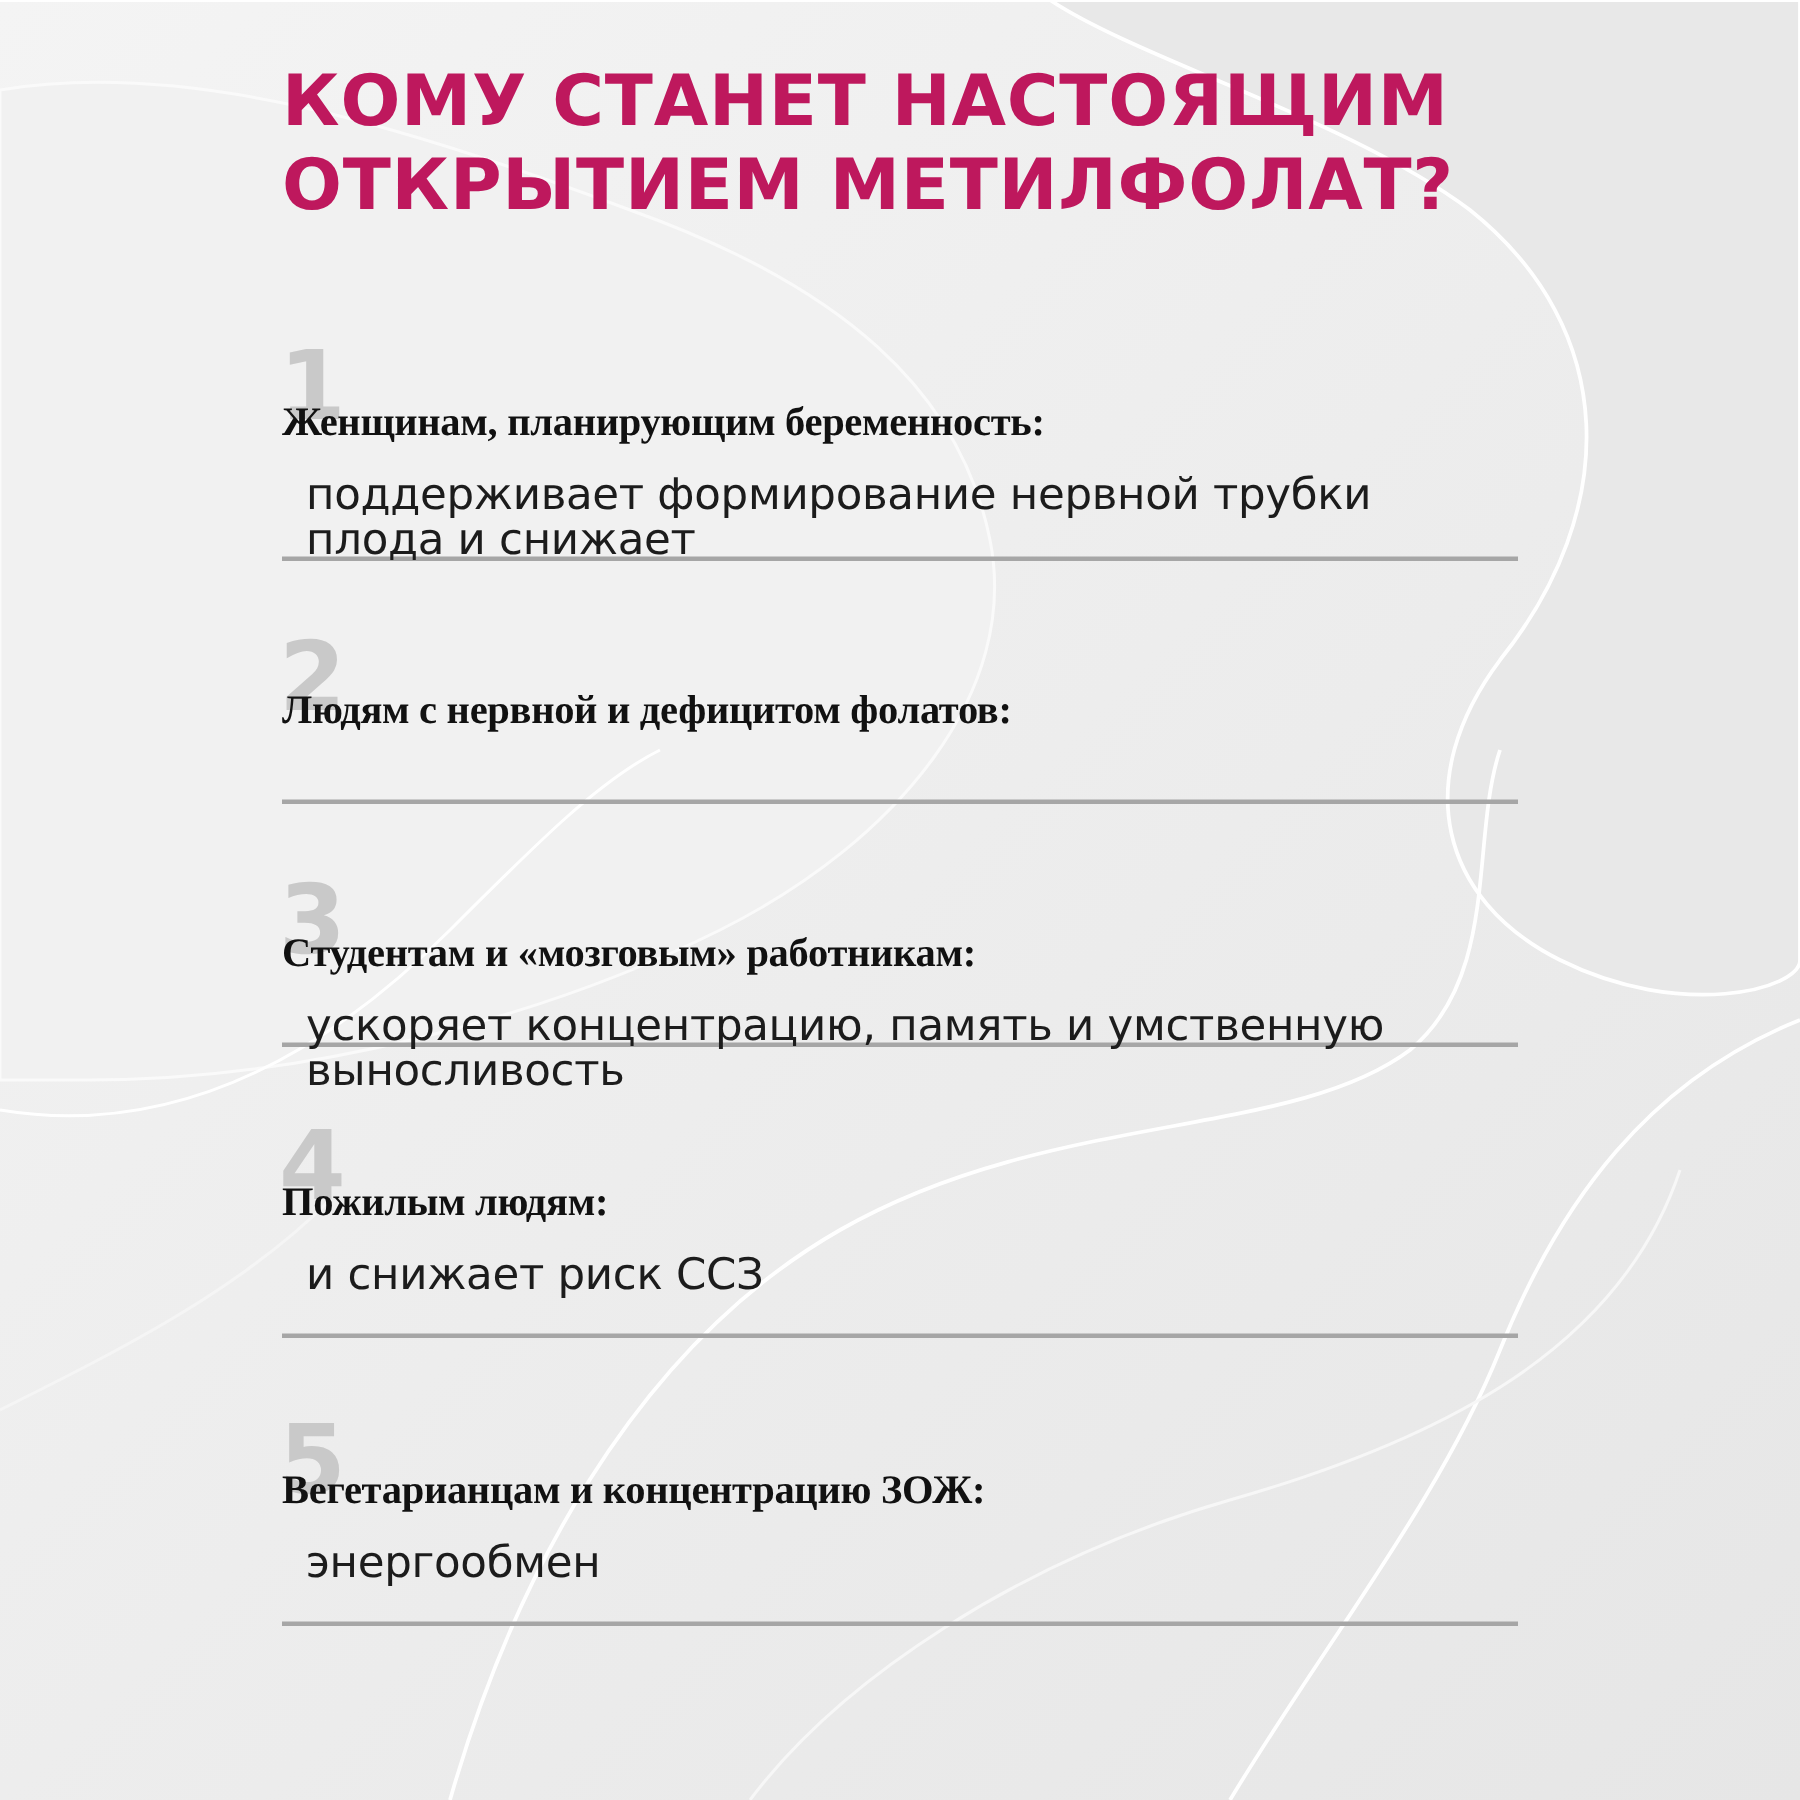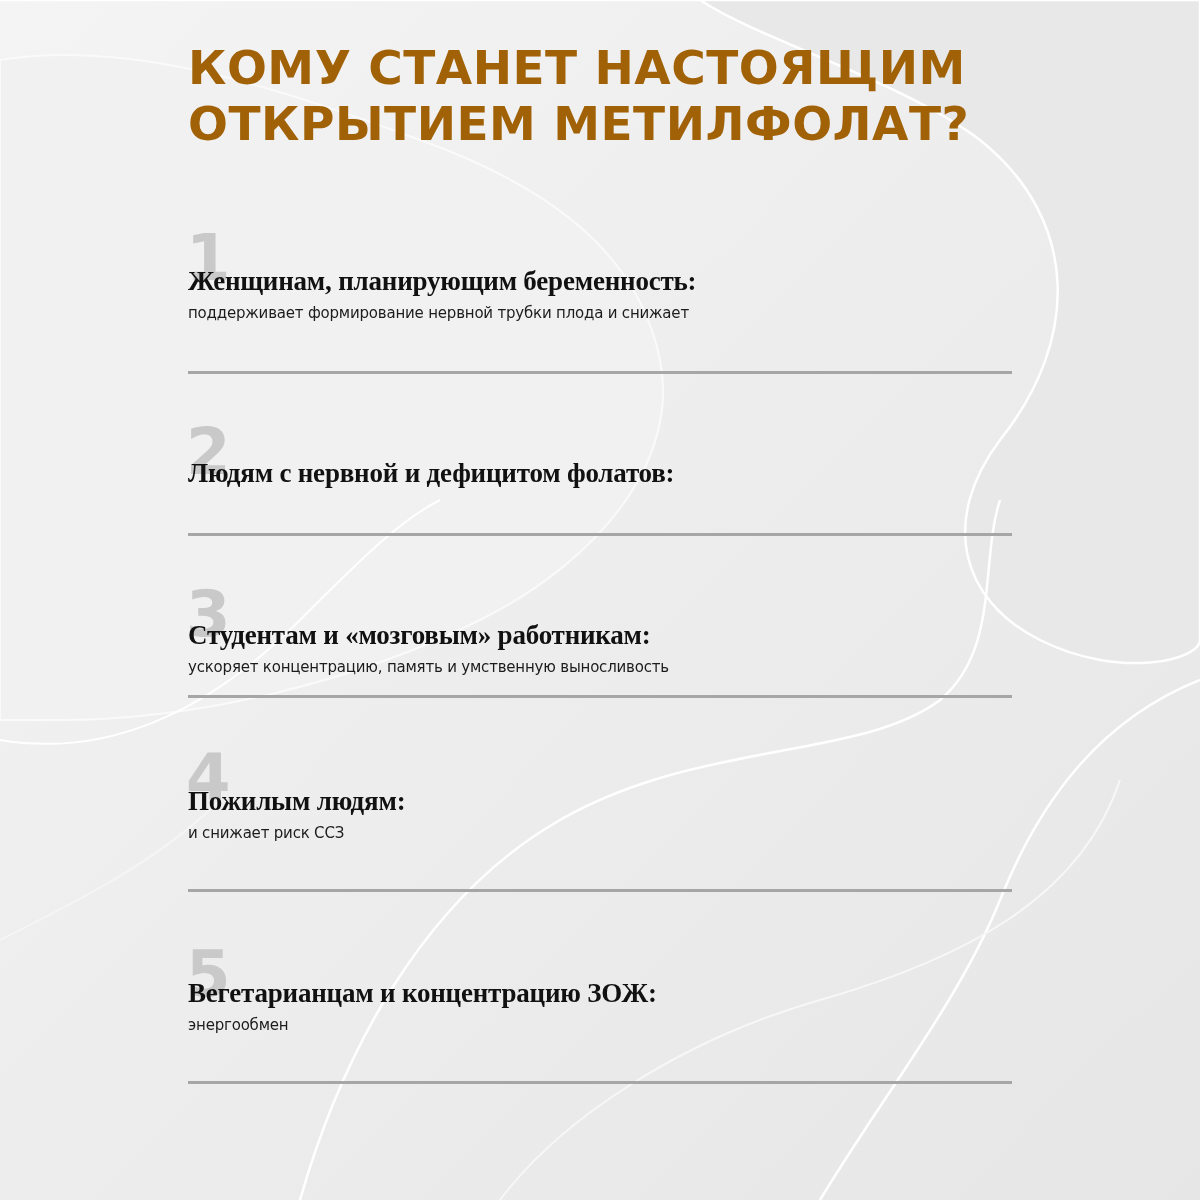--- a/index.html
+++ b/index.html
@@ -26,21 +26,21 @@
       width: 830px;
       z-index: 1;
     }
     .title {
       margin: 0;
       font-family: "DejaVu Sans", sans-serif;
       font-weight: bold;
       font-size: 47px;
       line-height: 56px;
       letter-spacing: 0.5px;
-      color: #a16207;
+      color: #be185d;
       text-transform: uppercase;
     }
     .item {
       position: absolute;
       left: 0;
       width: 826px;
     }
     .num {
       position: absolute;
       left: -2px;
@@ -59,24 +59,24 @@
       font-size: 27px;
       line-height: 34px;
       color: #111111;
       margin: 0;
       letter-spacing: -0.2px;
     }
     .item-desc {
       position: relative;
       z-index: 1;
       font-family: "DejaVu Sans", sans-serif;
-      font-size: 15px;
+      font-size: 29px;
       line-height: 30px;
       color: #1c1c1c;
-      margin: 0;
+      margin: 16px;
       letter-spacing: -0.2px;
     }
     .divider {
       position: absolute;
       left: 0;
       width: 824px;
       height: 3px;
       background: #a6a6a6;
     }
   </style>

